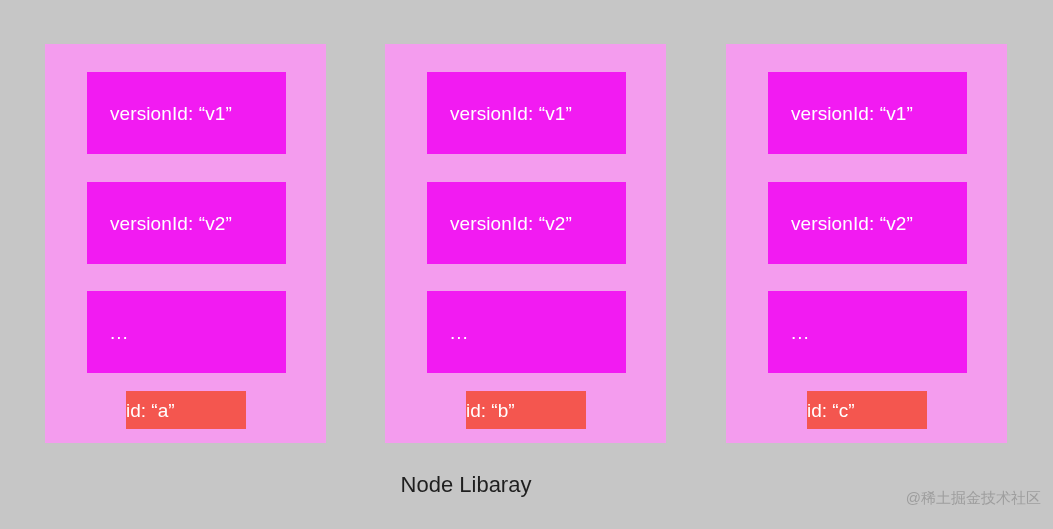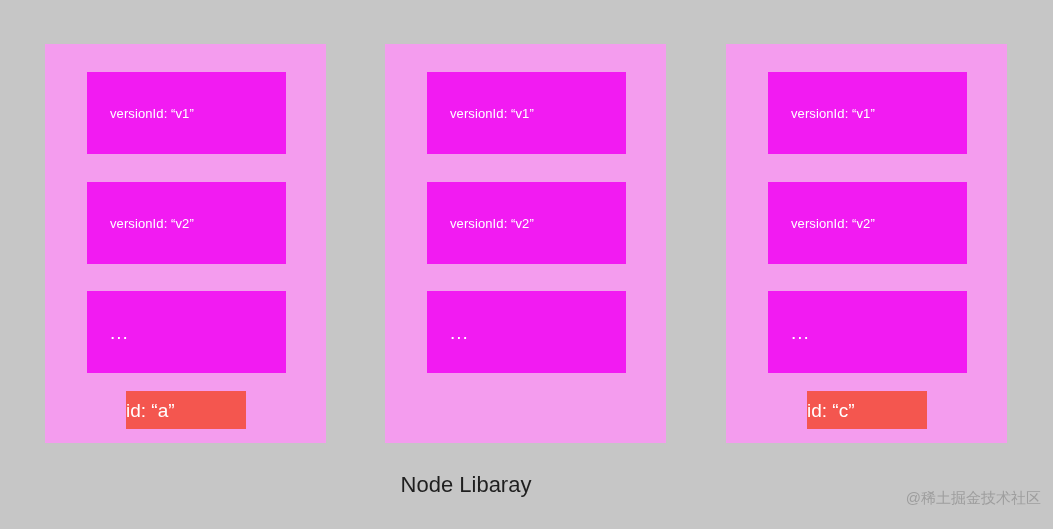--- a/index.html
+++ b/index.html
@@ -44,21 +44,21 @@
     align-items: center;
     box-sizing: border-box;
     padding-left: 23px;
   }
   .version-box.slot-0 { top: 28px; }
   .version-box.slot-1 { top: 138px; }
   .version-box.slot-2 { top: 247px; }
 
   .version-label {
     color: #ffffff;
-    font-size: 13px;
+    font-size: 19px;
     line-height: 1;
     letter-spacing: 0.1px;
     white-space: nowrap;
   }
   .version-label.ellipsis {
     font-size: 19px;
     letter-spacing: 1px;
   }
 
   .id-badge {
@@ -124,20 +124,23 @@
   <div class="node-card col-1">
     <div class="version-box slot-0">
       <span class="version-label">versionId: “v1”</span>
     </div>
     <div class="version-box slot-1">
       <span class="version-label">versionId: “v2”</span>
     </div>
     <div class="version-box slot-2">
       <span class="version-label ellipsis">...</span>
     </div>
+    <div class="id-badge">
+      <span class="id-badge-label">id: “b”</span>
+    </div>
   </div>
 
   <div class="node-card col-2">
     <div class="version-box slot-0">
       <span class="version-label">versionId: “v1”</span>
     </div>
     <div class="version-box slot-1">
       <span class="version-label">versionId: “v2”</span>
     </div>
     <div class="version-box slot-2">

